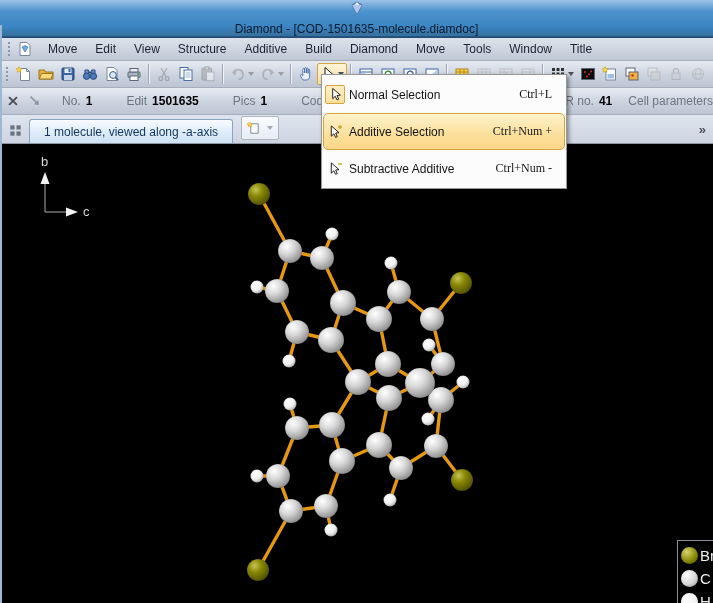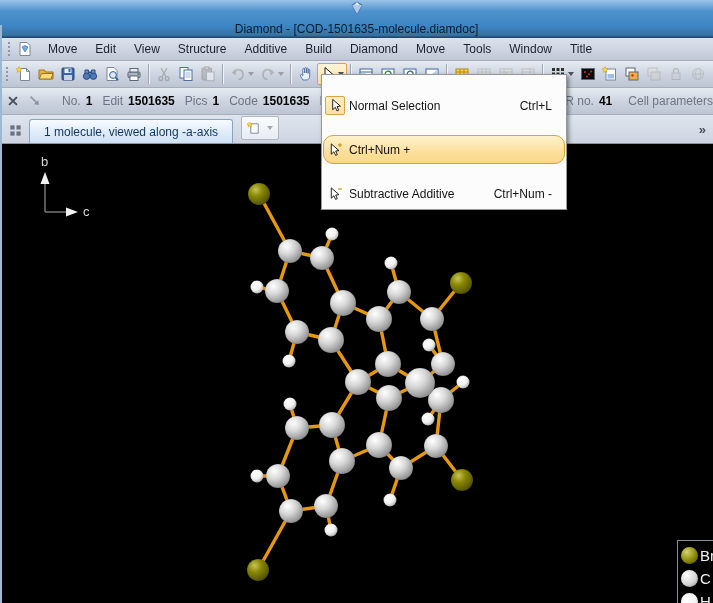--- a/index.html
+++ b/index.html
@@ -30,21 +30,21 @@
   .tbtn .ticon svg{width:16px;height:16px;display:block;}
   .caret{width:0;height:0;border-left:3px solid transparent;border-right:3px solid transparent;
     border-top:4px solid #4a4f58;margin-left:2px;}
   .tbtn.wide{width:30px;}
   .tsep{width:1px;height:20px;background:#9fa6b3;border-right:1px solid #f0f3f8;margin:0 3px;}
   
   .row2{position:relative;}
   .field{display:flex;align-items:baseline;gap:5px;white-space:nowrap;}
   .field .lbl{color:#6e7582;}
   .field .val{color:#000;font-weight:600;}
-  .row2-fields{display:flex;align-items:flex-end;gap:10px;margin-left:16px;}
+  .row2-fields{display:flex;align-items:flex-end;gap:34px;margin-left:16px;}
   .row2-right{position:absolute;right:0;top:0;height:100%;display:flex;align-items:center;gap:16px;padding-left:6px;}
   .iconbtn{width:22px;height:22px;display:flex;align-items:center;justify-content:center;border-radius:2px;}
   .iconbtn svg{width:14px;height:14px;}
   
   .tabrow{height:29px;display:flex;align-items:flex-end;
     background:linear-gradient(#dfe5ee,#cdd4e0);
     border-bottom:1px solid #8e95a2;box-sizing:border-box;position:relative;}
   .panes-btn{width:20px;height:20px;margin:0 4px 3px 5px;display:flex;align-items:center;justify-content:center;border-radius:2px;}
   .panes-btn svg{width:15px;height:15px;}
   .tab{width:204px;height:24px;display:flex;align-items:center;justify-content:center;
@@ -63,28 +63,28 @@
     padding:3px 0 3px 3px;box-sizing:border-box;}
   .legend-row{display:flex;align-items:center;gap:2px;height:23px;}
   .sphere{width:17px;height:17px;border-radius:50%;flex:0 0 auto;}
   .sphere.Br{background:radial-gradient(circle at 35% 30%,#d6d56c,#8a8906 55%,#4c4b00);}
   .sphere.C{background:radial-gradient(circle at 35% 30%,#ffffff,#d7d7d7 55%,#8a8a8a);}
   .sphere.H{background:radial-gradient(circle at 35% 30%,#ffffff,#f0f0f0 60%,#b0b0b0);}
   .legend-row .sym{color:#f0f0f0;font-size:15px;}
   
   .sel-menu{position:absolute;left:321px;top:74px;width:246px;background:#fcfcfc;
     border:1px solid #979797;box-shadow:2px 2px 4px rgba(0,0,0,.4);z-index:50;padding:1px;box-sizing:border-box;}
-  .mrow{height:29px;display:flex;align-items:center;border:1px solid transparent;border-radius:10px;box-sizing:border-box;margin-top:15px;}
+  .mrow{height:37px;display:flex;align-items:center;border:1px solid transparent;border-radius:5px;box-sizing:border-box;}
   .mrow.hover{background:linear-gradient(#fef3cd,#fbdf9a 60%,#fbd88a);border-color:#d6a339;}
   .mrow .micon{width:20px;height:19px;margin:0 4px 0 1px;display:flex;align-items:center;justify-content:center;
     border:1px solid transparent;border-radius:2px;box-sizing:border-box;}
   .mrow .micon.boxed{background:linear-gradient(#fdf0c6,#fbdf9f);border-color:#dfa33c;}
   .mrow .micon svg{width:15px;height:15px;}
   .mrow .mlabel{flex:1;color:#141414;}
-  .mrow .mshort{color:#141414;padding-right:12px;}
+  .mrow .mshort{color:#141414;padding-right:12px;font-family:Liberation Serif, serif;}
   .leftframe{position:absolute;left:0;top:25px;width:2px;bottom:0;background:#9db8d2;z-index:60;}
 </style>
 </head>
 <body>
 
 <div class="window">
 
   <div class="titlebar">
     <svg class="appicon" viewBox="0 0 16 16">
       <path d="M3 5 L8 2 L13 5 L8 14 Z" fill="#7aa0e0" stroke="#3a5a9a" stroke-width="0.8"></path>
@@ -616,20 +616,21 @@
         <span class="mlabel">Normal Selection</span>
         <span class="mshort">Ctrl+L</span>
       </div>
       <div class="mrow hover">
         <span class="micon">
           <svg viewBox="0 0 16 16">
             <path d="M3.5 2 L3.5 13 L6.3 10.4 L8.1 14.3 L9.9 13.5 L8.2 9.6 L11.7 9.2 Z" fill="#fff" stroke="#000" stroke-width=".9"></path>
             <path d="M10.8 3.2 h4 M12.8 1.2 v4" stroke="#c9a227" stroke-width="1.5"></path>
           </svg>
         </span>
+        <span class="mlabel">Additive Selection</span>
         <span class="mshort">Ctrl+Num +</span>
       </div>
       <div class="mrow">
         <span class="micon">
           <svg viewBox="0 0 16 16">
             <path d="M3.5 2 L3.5 13 L6.3 10.4 L8.1 14.3 L9.9 13.5 L8.2 9.6 L11.7 9.2 Z" fill="#fff" stroke="#000" stroke-width=".9"></path>
             <path d="M10.8 3.2 h4" stroke="#c9a227" stroke-width="1.5"></path>
           </svg>
         </span>
         <span class="mlabel">Subtractive Additive</span>

